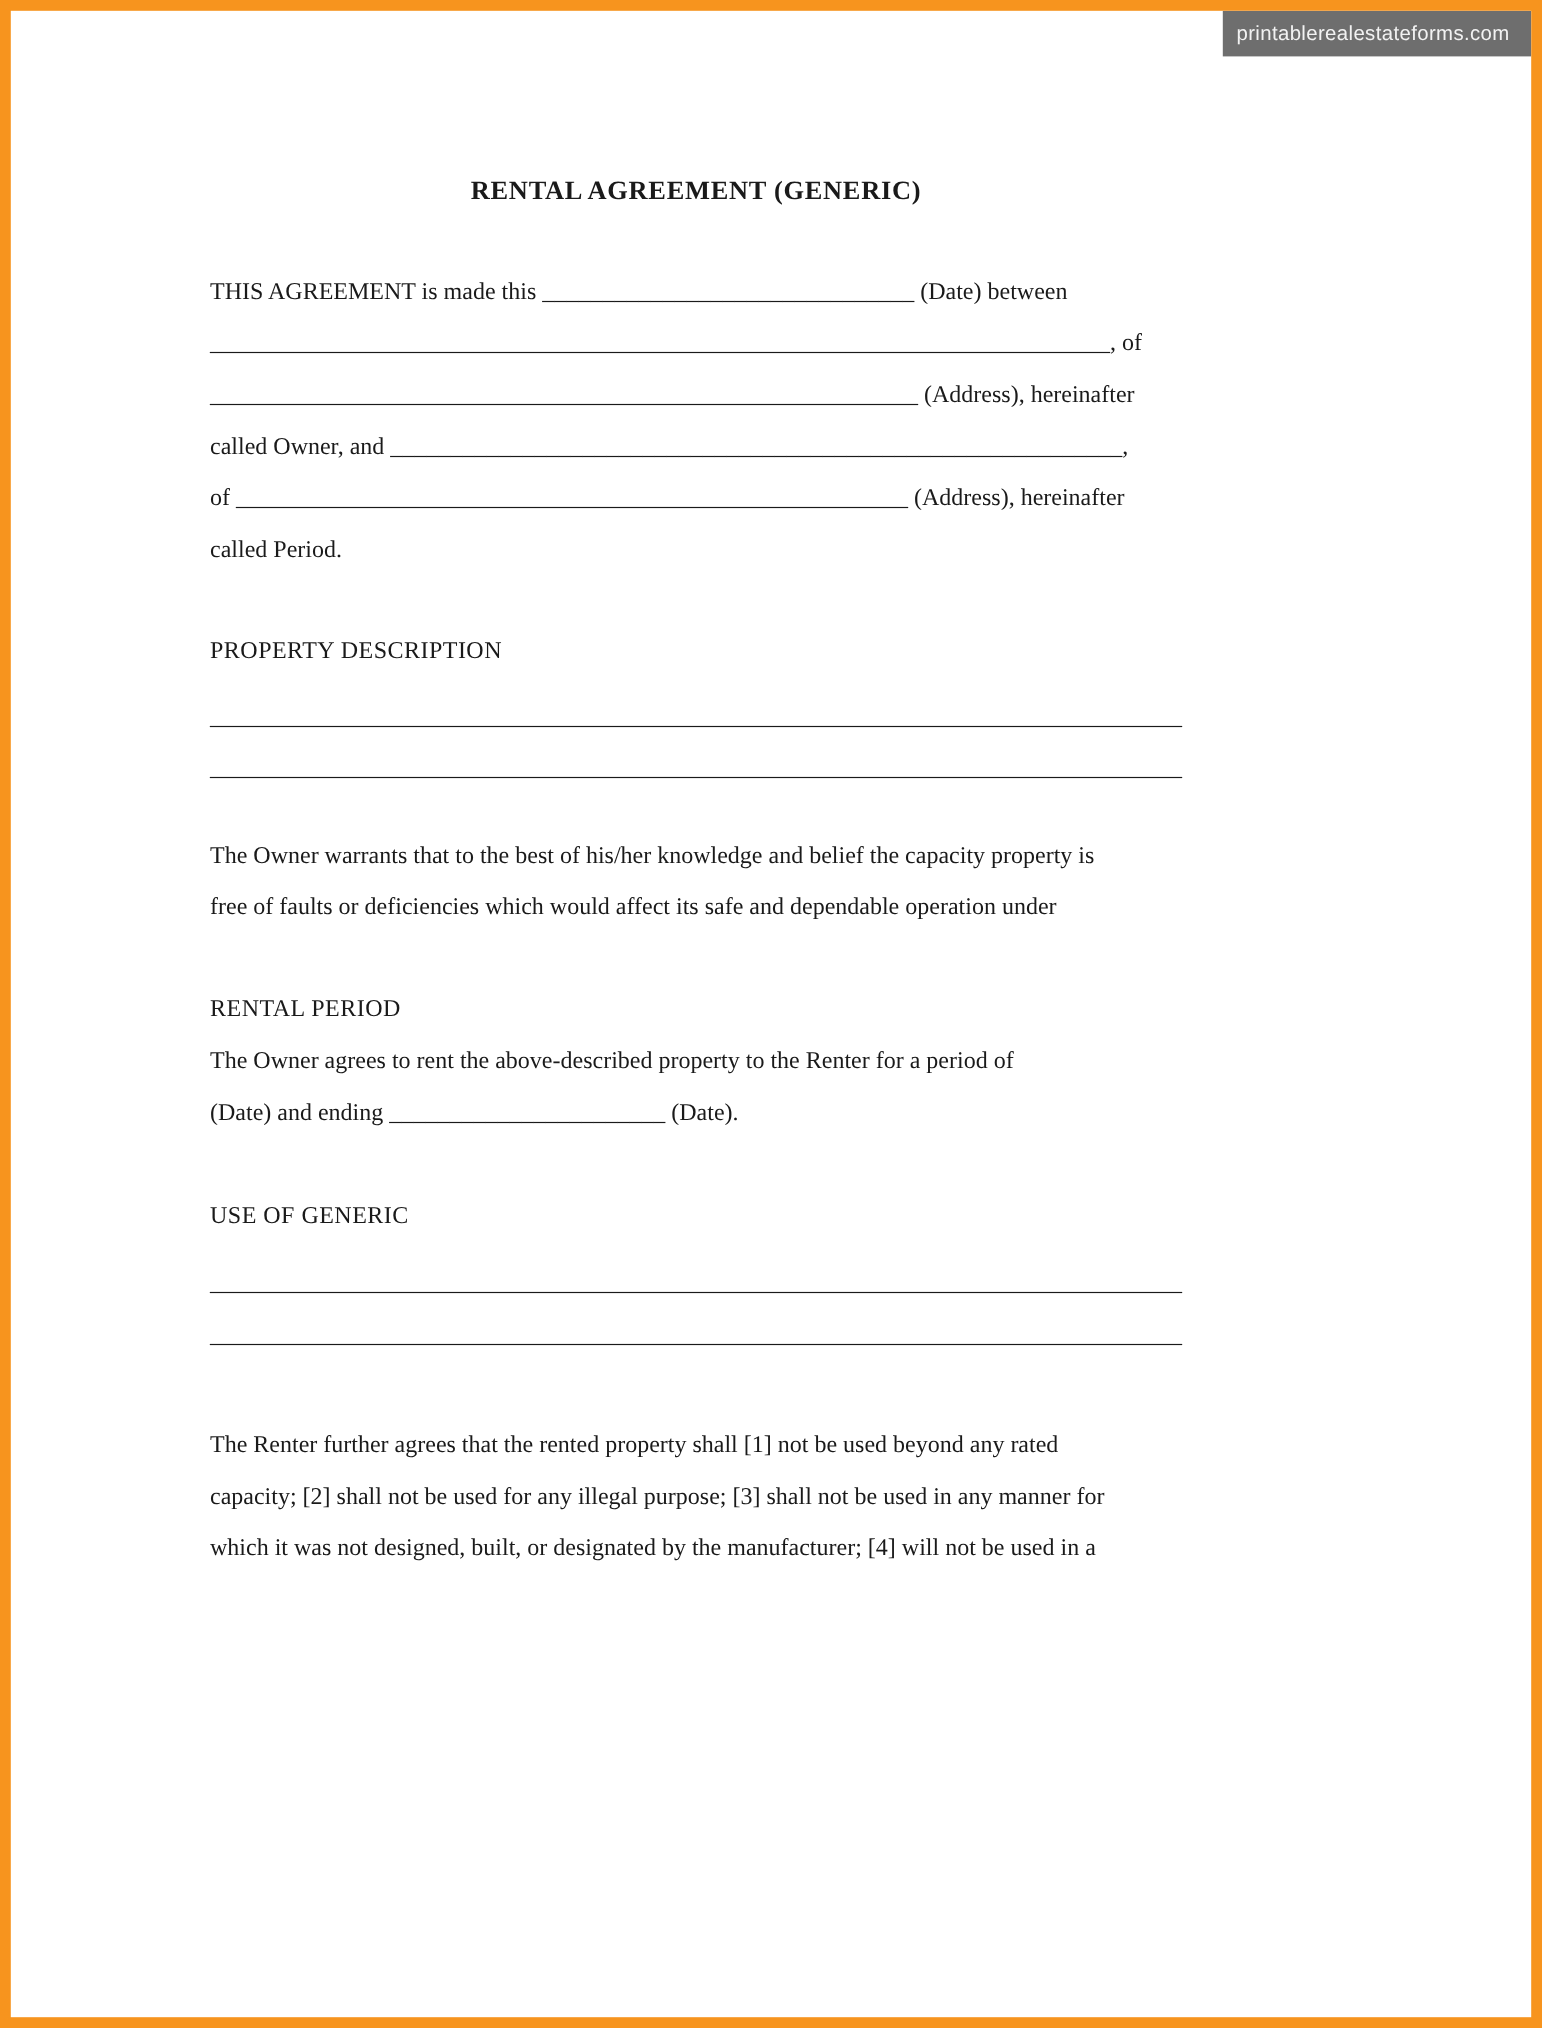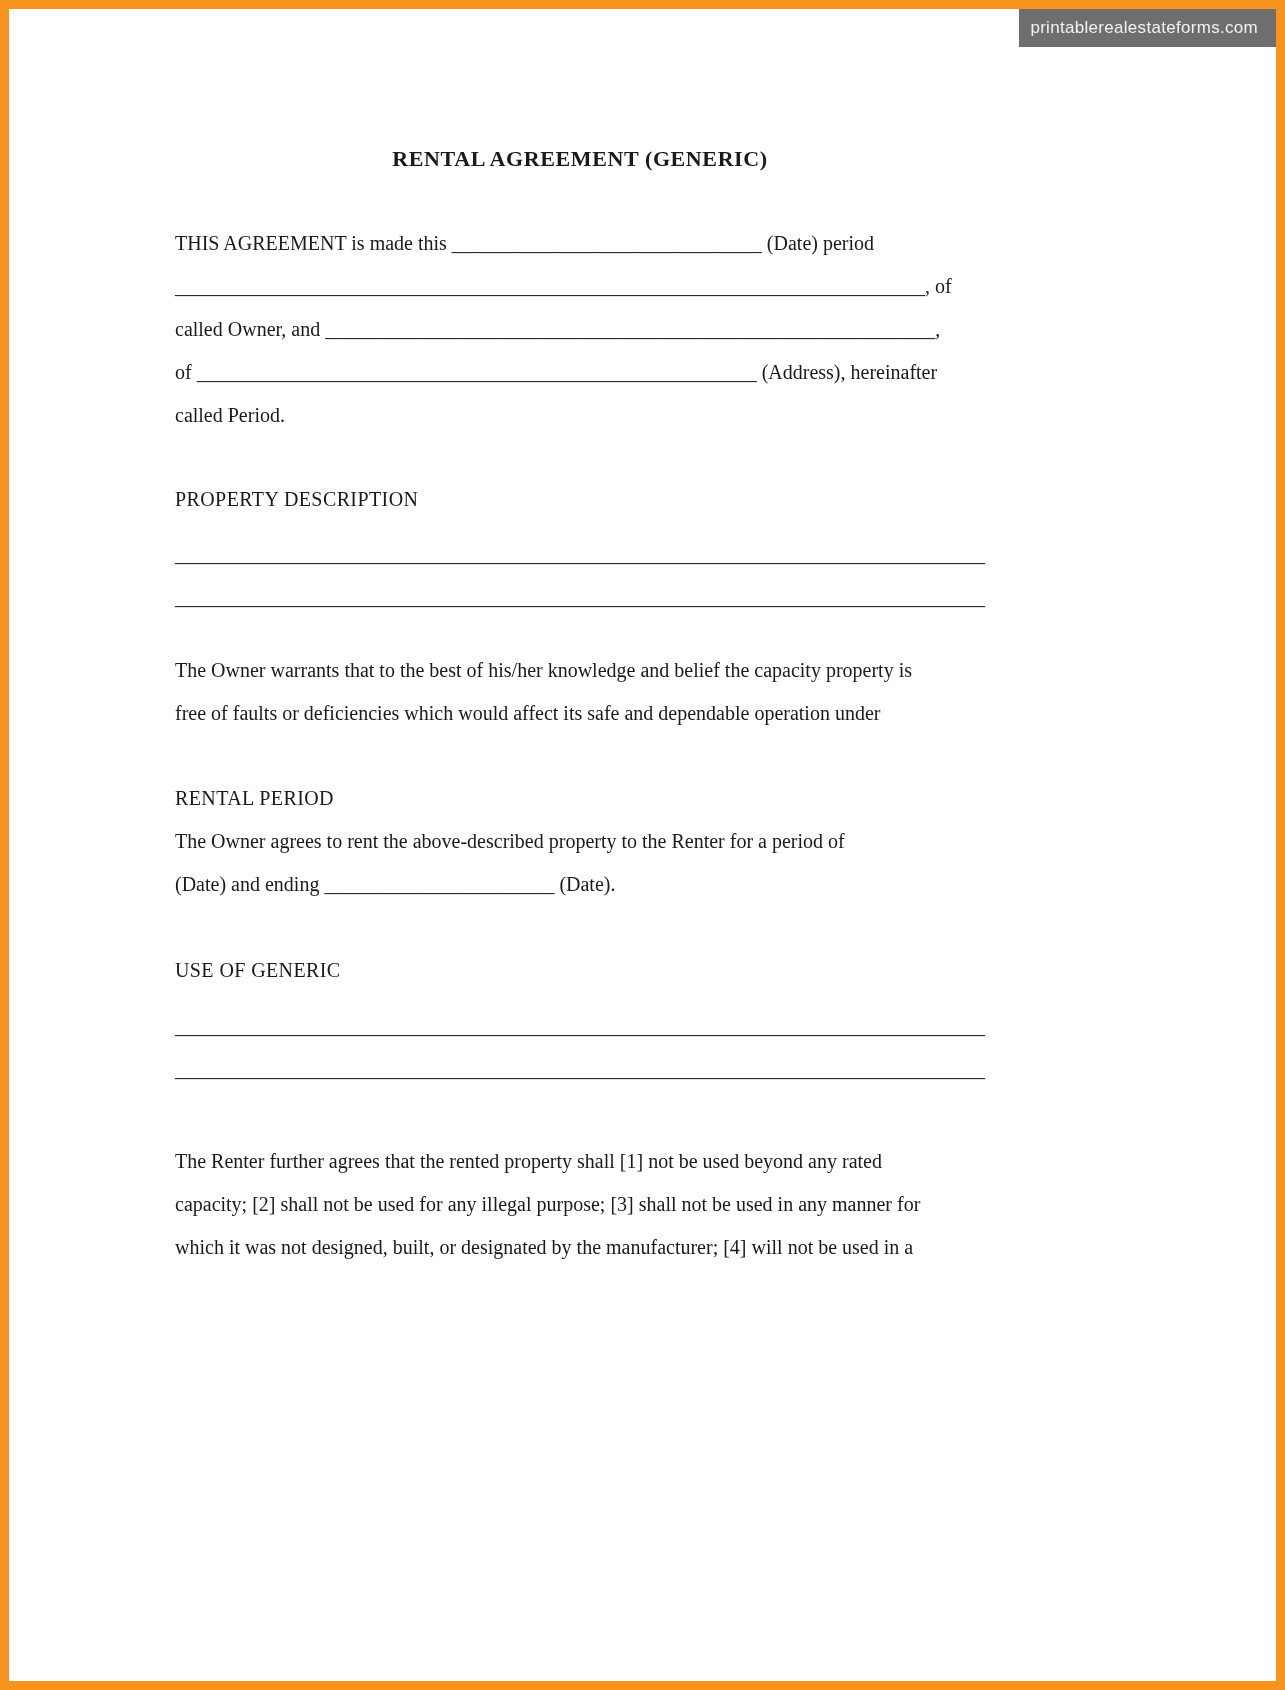--- a/index.html
+++ b/index.html
@@ -67,22 +67,23 @@
 </style>
 </head>
 <body>
 
 <div class="page">
   <div class="content">
 
     <div class="doc-title">RENTAL AGREEMENT (GENERIC)</div>
 
     <div class="intro">
-      <div class="line">THIS AGREEMENT is made this _______________________________ (Date) period</div>
+      <div class="line">THIS AGREEMENT is made this _______________________________ (Date) between</div>
       <div class="line">___________________________________________________________________________, of</div>
+      <div class="line">___________________________________________________________ (Address), hereinafter</div>
       <div class="line">called Owner, and _____________________________________________________________,</div>
       <div class="line">of ________________________________________________________ (Address), hereinafter</div>
       <div class="line">called Period.</div>
     </div>
 
     <div class="heading pd-heading">PROPERTY DESCRIPTION</div>
 
     <div class="pd-blanks">
       <div class="line">_________________________________________________________________________________</div>
       <div class="line">_________________________________________________________________________________</div>

